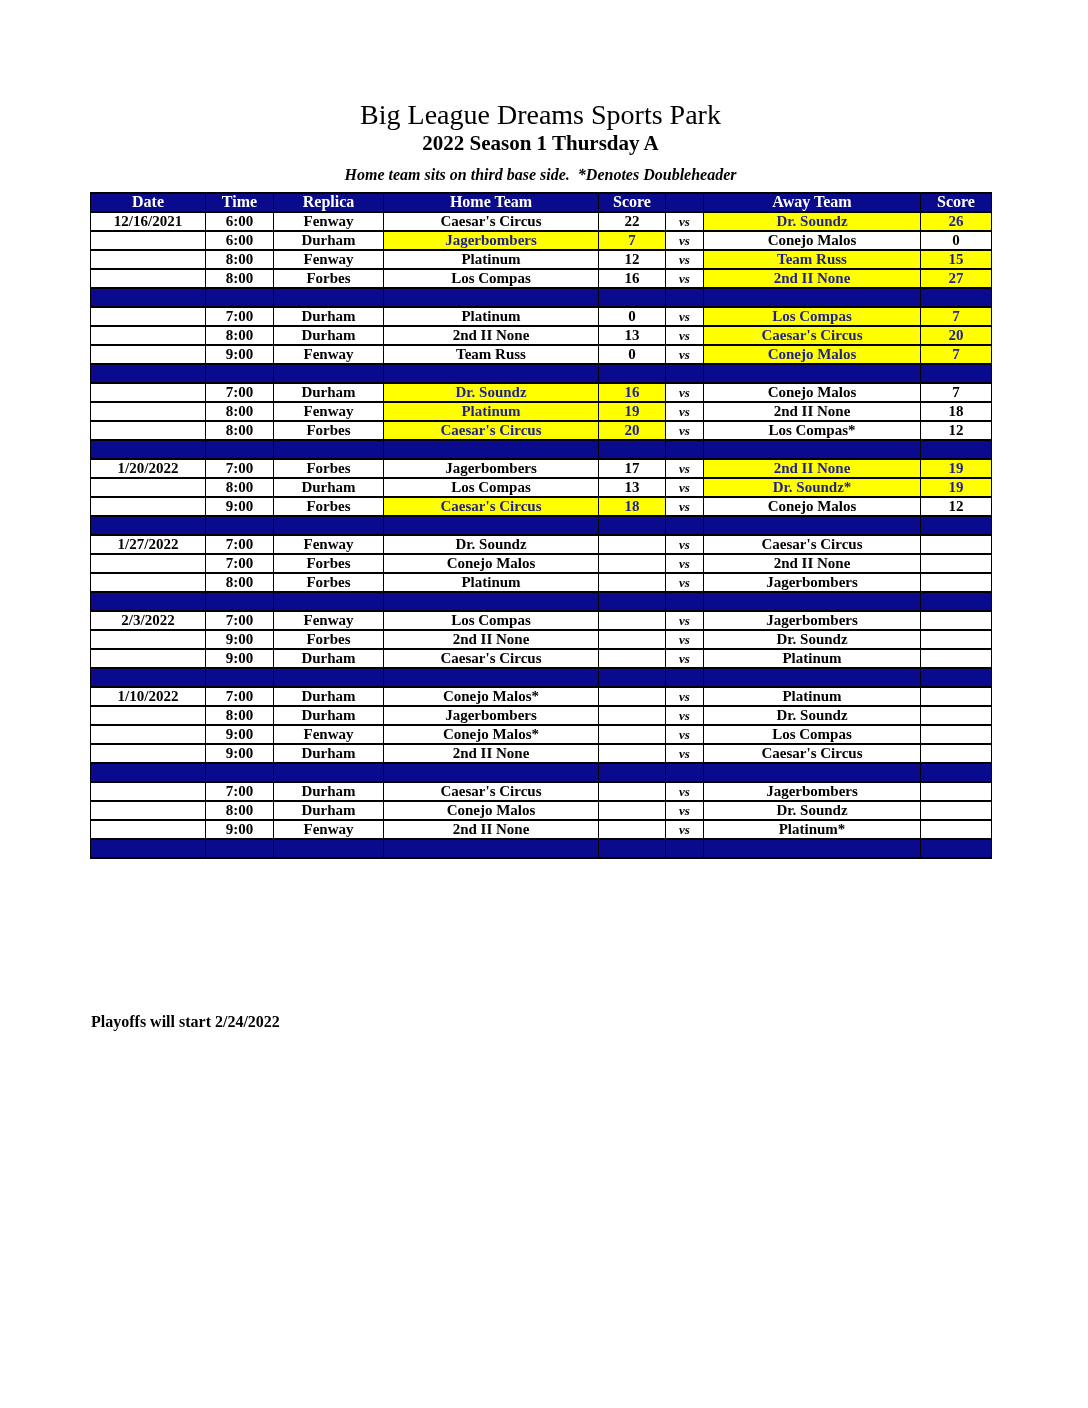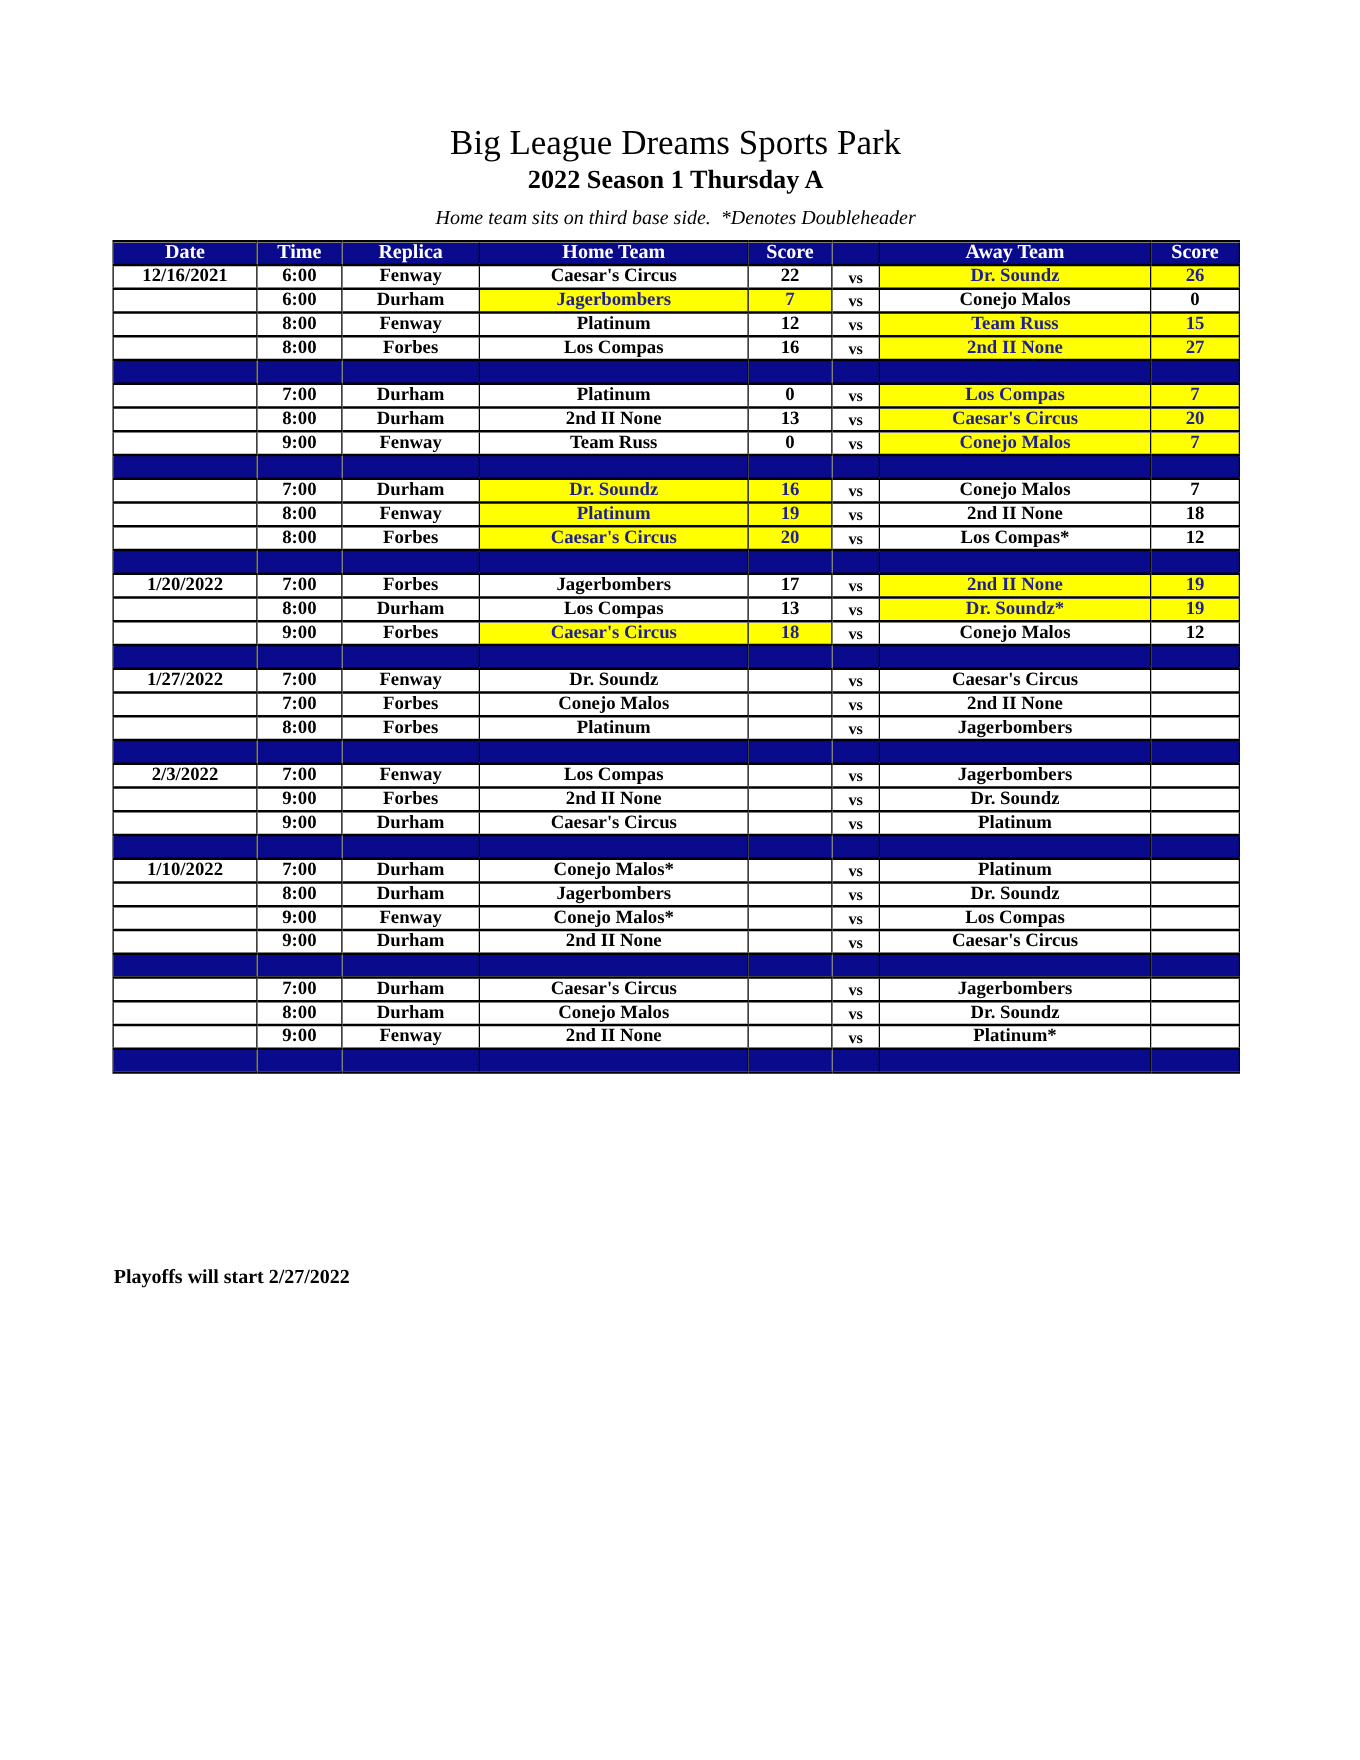--- a/index.html
+++ b/index.html
@@ -5,21 +5,21 @@
   * { margin:0; padding:0; box-sizing:border-box; }
   html, body { background:#ffffff; }
   body {
     width:1088px; height:1408px; position:relative;
     font-family:"Liberation Serif", serif;
     color: var(--body-text, #000);
   }
   .heading { position:absolute; left:90px; top:99px; width:901px; text-align:center; }
   .title    { font-size:28px; font-weight:normal; line-height:1.15; }
   .subtitle { font-size:21px; font-weight:bold; line-height:1.15; margin-top:0; }
-  .note     { font-size:16px; font-weight:normal; font-style:italic; margin-top:11px; white-space:pre; }
+  .note     { font-size:16px; font-weight:bold; font-style:italic; margin-top:11px; white-space:pre; }
 
   table.sched {
     position:absolute; left:90px; top:192px; width:901px;
     border-collapse:collapse; table-layout:fixed;
   }
   .sched th, .sched td {
     border:1.5px solid #000;
     border-top-width:2.5px; border-bottom-width:2.5px;
     height:19px; padding:0 2px;
     text-align:center; vertical-align:middle;
@@ -30,21 +30,21 @@
     background: var(--navy, #0A0A8C);
     color: var(--header-text, #fff);
     font-size:16px;
     margin-top:36px;
   }
   .sched td.win {
     background: var(--yellow, #FFFF00);
     color: var(--highlight-text, #1F1F8F);
   }
   .sched tr.sep td { background: var(--navy, #0A0A8C); }
-  .sched td.vs { font-size:13px; }
+  .sched td.vs { font-style:italic; font-size:13px; }
   .footer { position:absolute; left:91px; top:1013px; font-size:16px; font-weight:bold; }
 </style>
 </head>
 <body>
 
 <div class="heading">
   <div class="title">Big League Dreams Sports Park</div>
   <div class="subtitle">2022 Season 1 Thursday A</div>
   <div class="note">Home team sits on third base side.  *Denotes Doubleheader</div>
 </div>
@@ -409,13 +409,13 @@
         <td class=""></td>
         <td class=""></td>
         <td class=""></td>
         <td class=""></td>
         <td class=""></td>
         <td class=""></td>
       </tr>
     </tbody>
 </table>
 
-<div class="footer">Playoffs will start 2/27/2022</div>
+<div class="footer">Playoffs will start 2/24/2022</div>
 
 </body></html>

